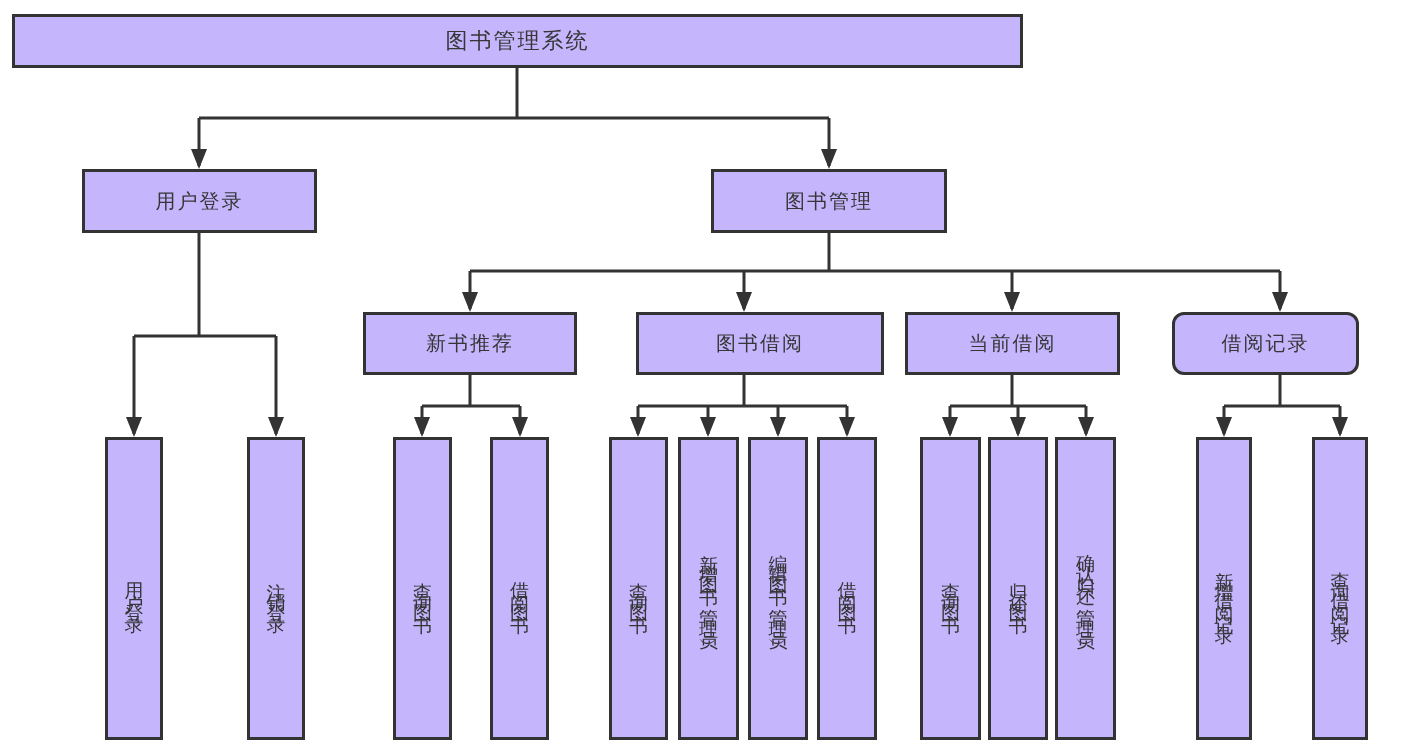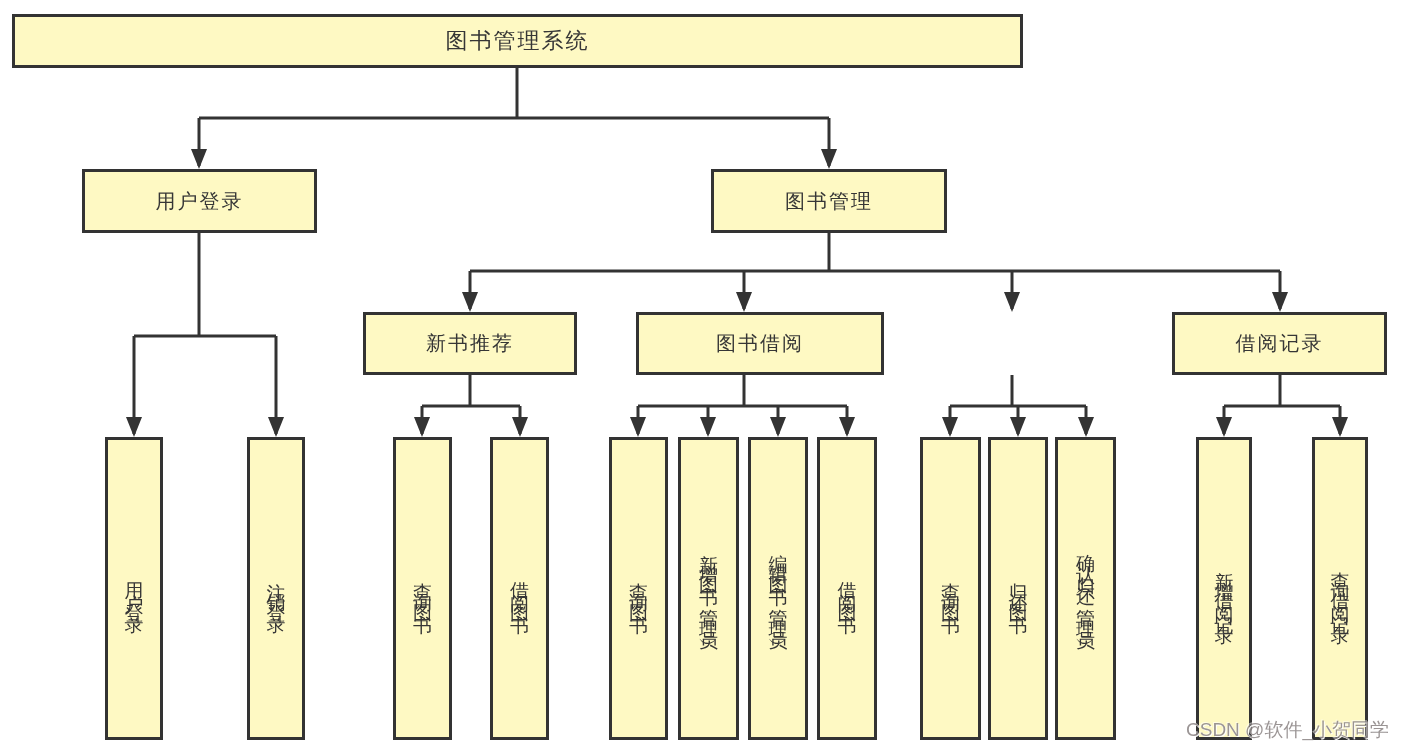--- a/index.html
+++ b/index.html
@@ -18,21 +18,21 @@
   svg.connectors {
     position: absolute;
     left: 0; top: 0;
     width: 1405px; height: 747px;
     z-index: 0;
   }
   .box {
     position: absolute;
     box-sizing: border-box;
     border: 3px solid #333333;
-    background: #fef9c3;
+    background: #c4b5fd;
     display: flex;
     align-items: center;
     justify-content: center;
     color: #363636;
     z-index: 1;
   }
   .h-label {
     font-size: 20px;
     letter-spacing: 2px;
     white-space: nowrap;
@@ -122,21 +122,24 @@
   <div class="box" style="left:363px; top:312px; width:214px; height:63px;">
     <span class="h-label">新书推荐</span>
   </div>
 
   <div class="box" style="left:711px; top:169px; width:236px; height:64px;">
     <span class="h-label">图书管理</span>
   </div>
   <div class="box" style="left:636px; top:312px; width:248px; height:63px;">
     <span class="h-label">图书借阅</span>
   </div>
-  <div class="box" style="left:1172px; top:312px; width:215px; height:63px;">
+  <div class="box" style="left:905px; top:312px; width:215px; height:63px;">
+    <span class="h-label">当前借阅</span>
+  </div>
+  <div class="box" style="left:1172px; top:312px; width:187px; height:63px;border-radius:12px;">
     <span class="h-label">借阅记录</span>
   </div>
 
   <div class="box" style="left:105px; top:437px; width:58px; height:303px;">
     <span class="v-label">用户登录</span>
   </div>
   <div class="box" style="left:247px; top:437px; width:58px; height:303px;">
     <span class="v-label">注销登录</span>
   </div>
 
@@ -170,15 +173,14 @@
     <span class="v-label">确认归还（管理员）</span>
   </div>
 
   <div class="box" style="left:1196px; top:437px; width:56px; height:303px;">
     <span class="v-label">新增借阅记录</span>
   </div>
   <div class="box" style="left:1312px; top:437px; width:56px; height:303px;">
     <span class="v-label">查询借阅记录</span>
   </div>
 
-  <div class="watermark">CSDN @软件_小贺同学</div>
 
 </div>
 
 </body></html>

